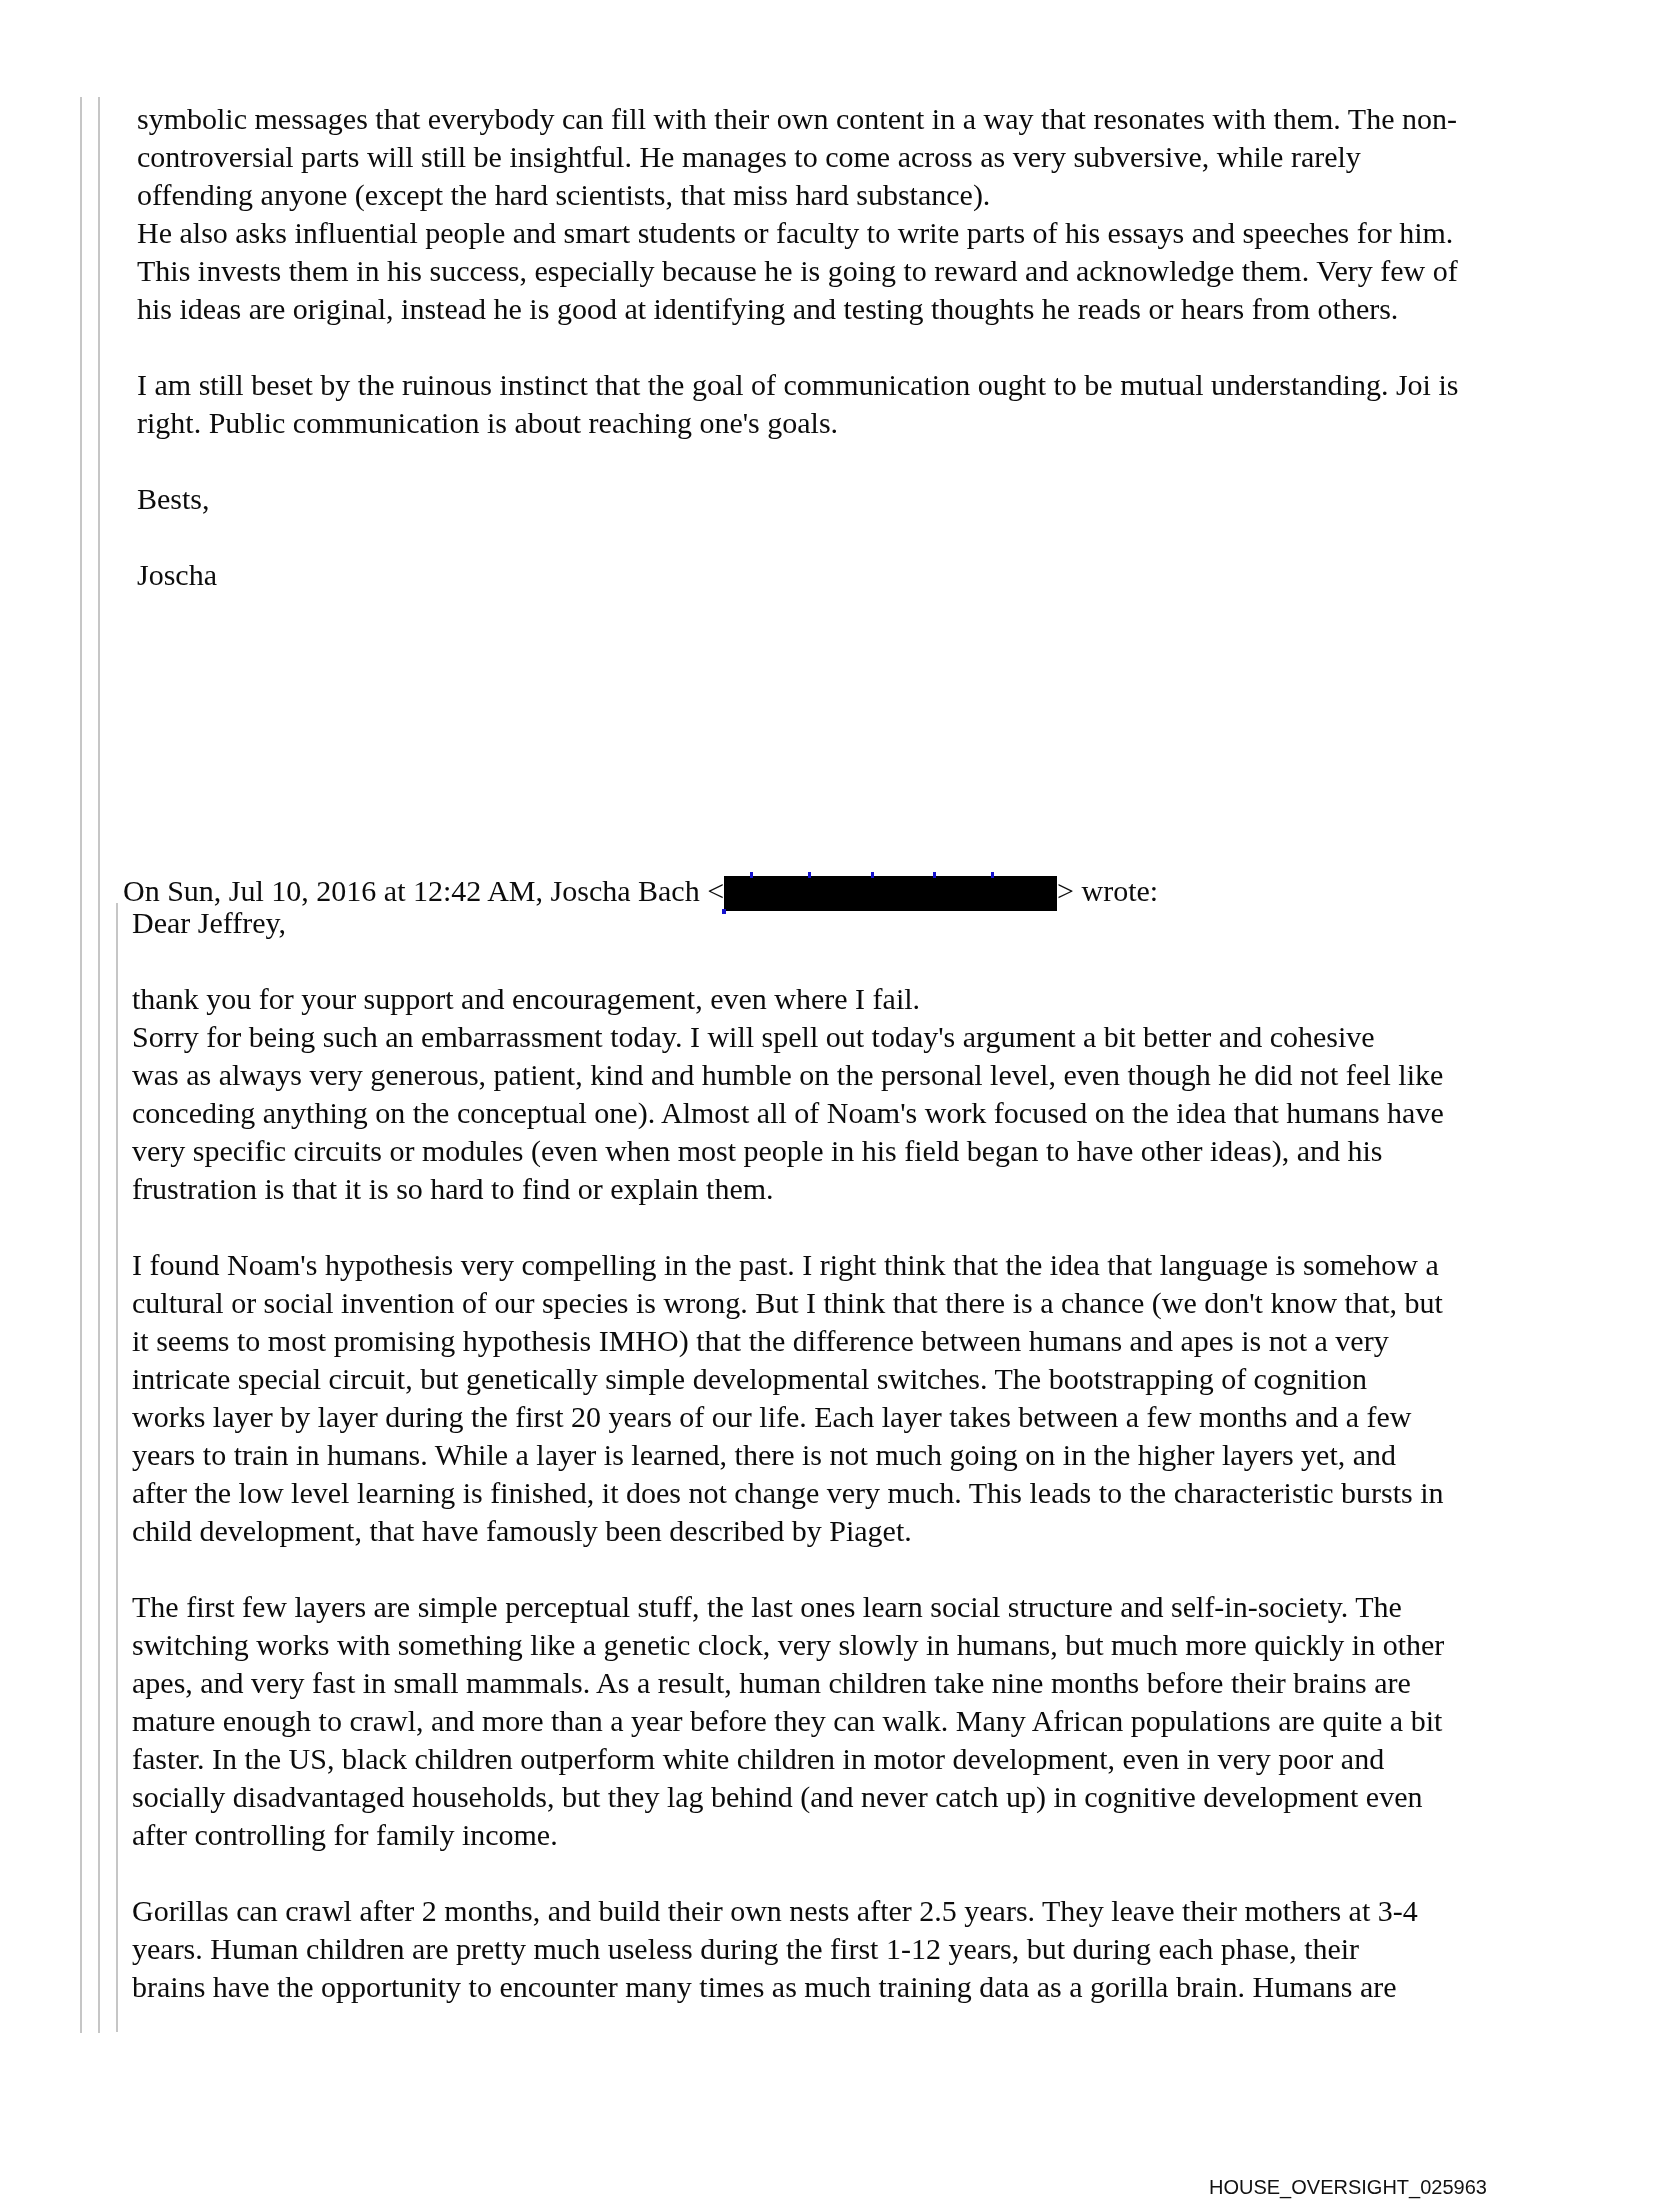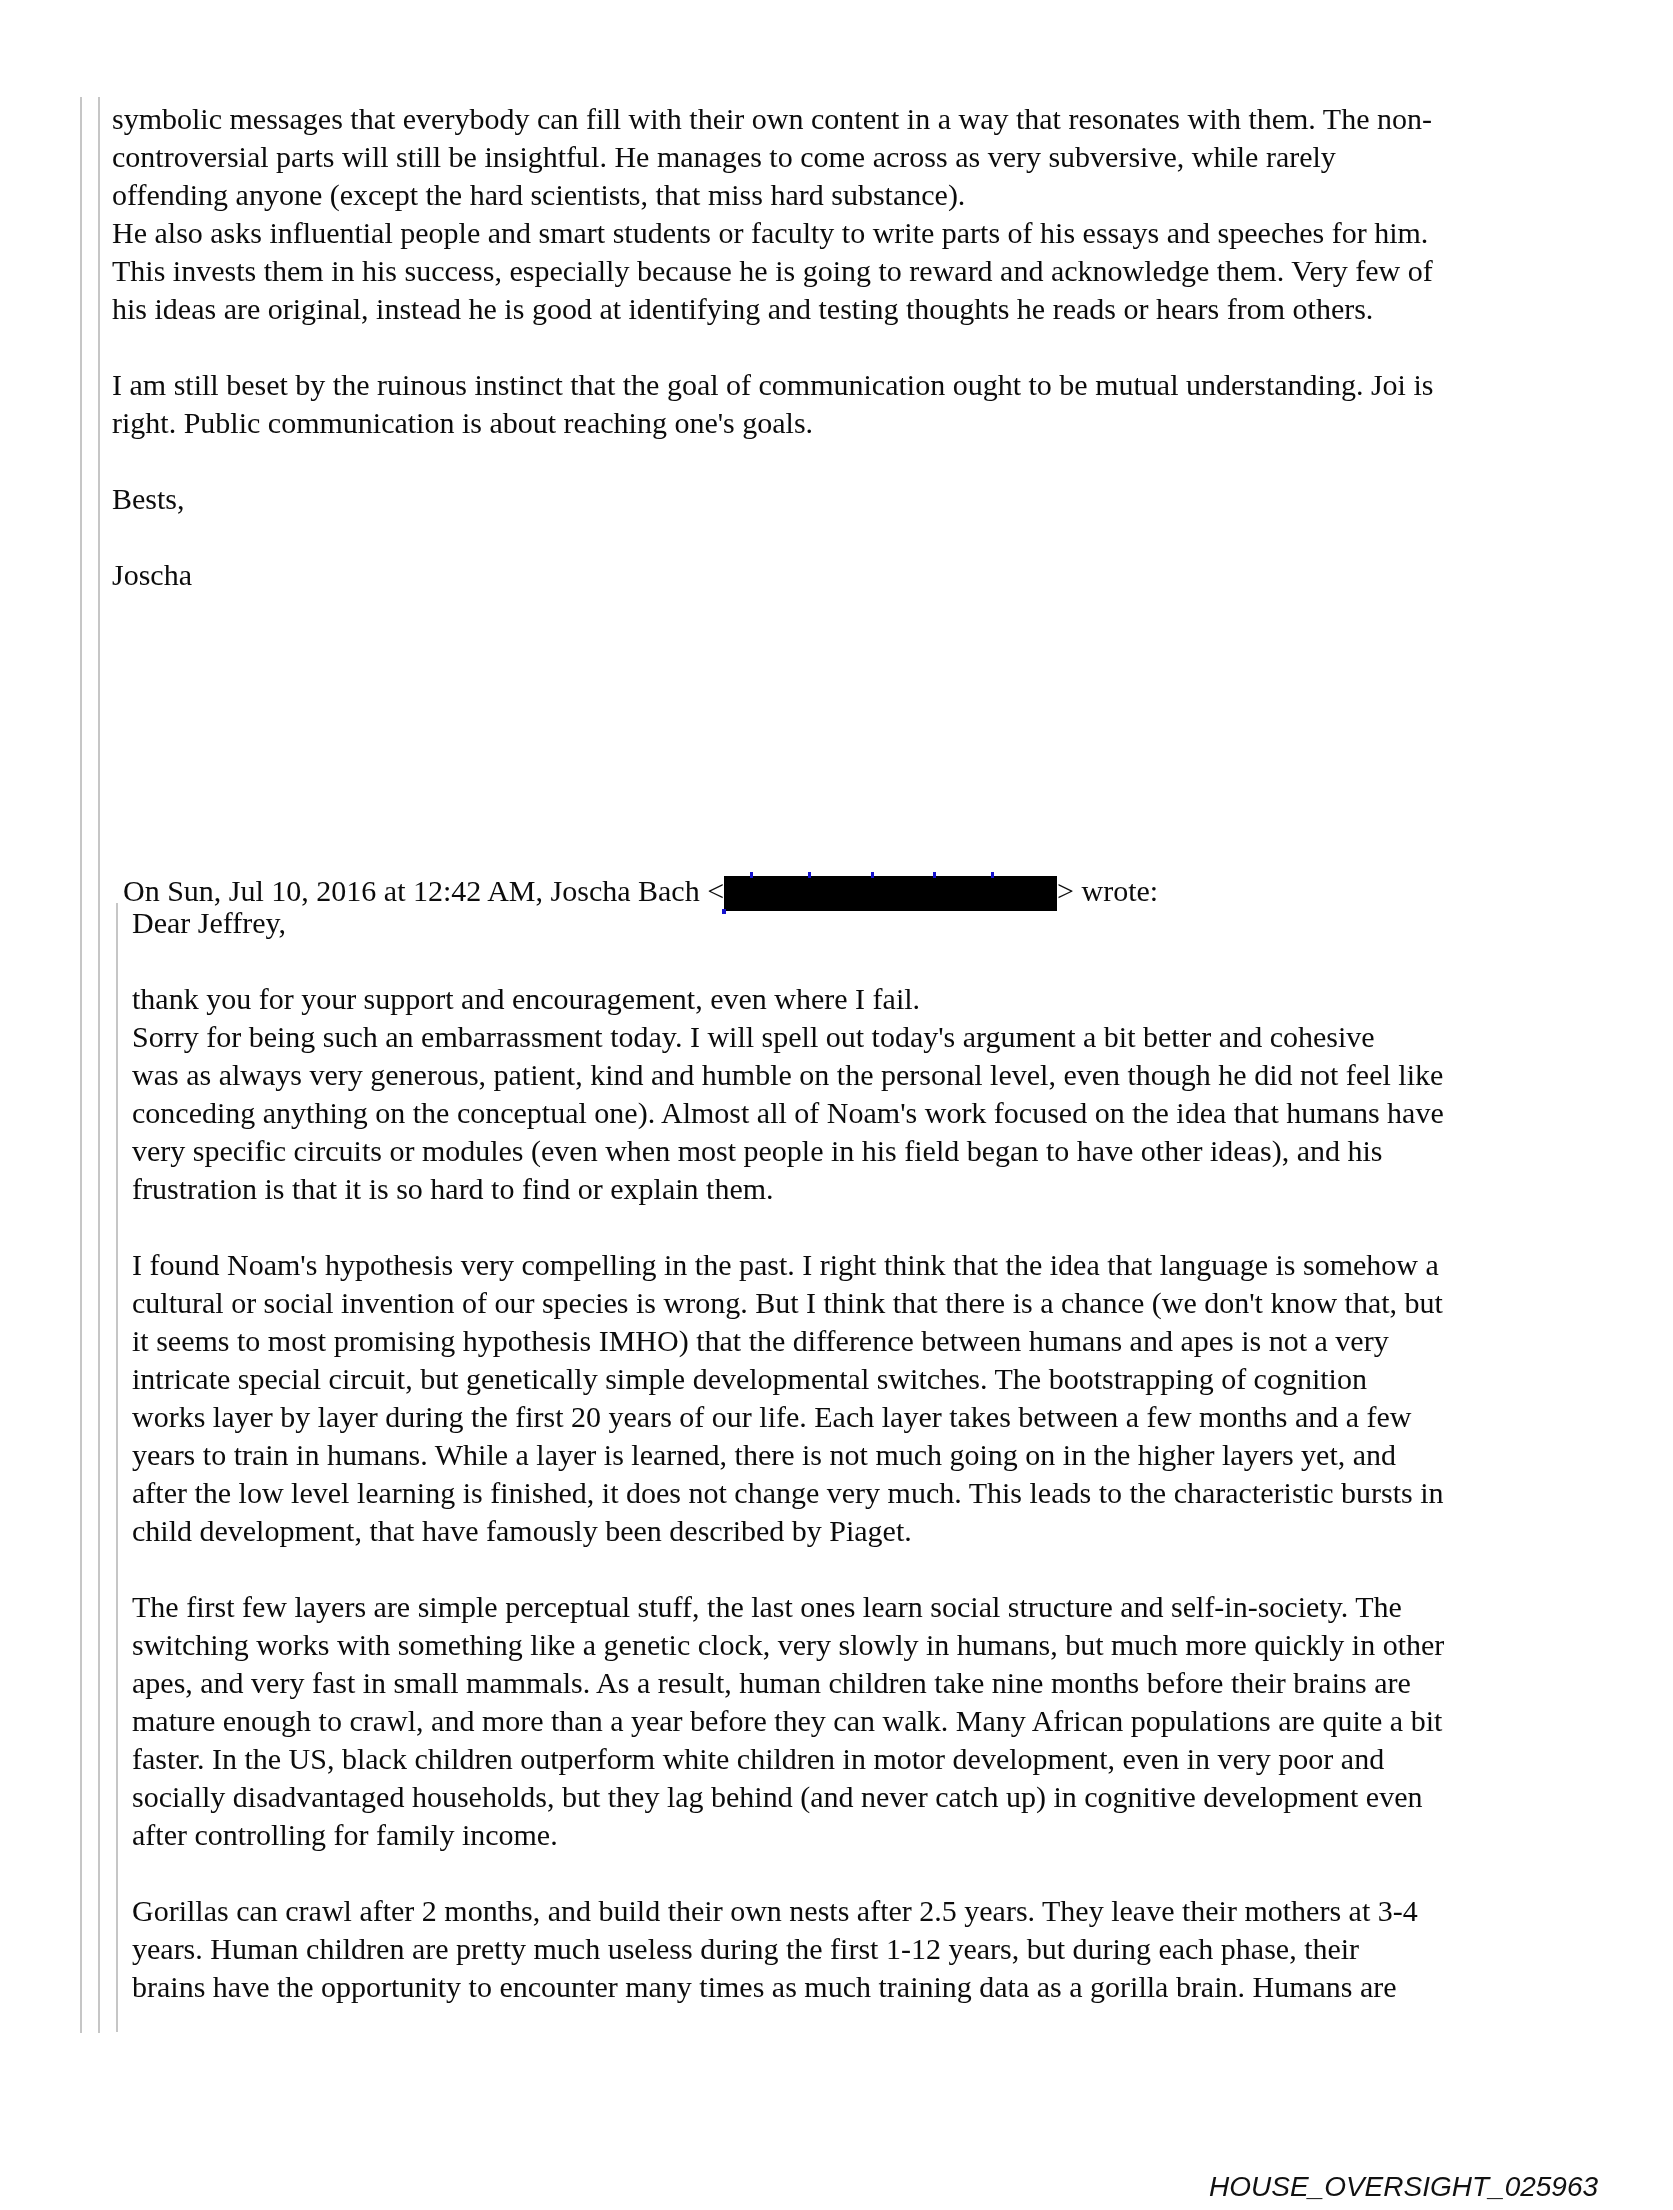--- a/index.html
+++ b/index.html
@@ -16,21 +16,21 @@
   }
   .quote-bar {
     position: absolute;
     width: 2px;
     background: #c6c6c6;
   }
   .bar1 { left: 80px;  top: 97px;  height: 1936px; }
   .bar2 { left: 98px;  top: 97px;  height: 1936px; }
   .bar3 { left: 116px; top: 903px; height: 1129px; }
 
-  .msg-top    { position: absolute; left: 112px; top: 100px; }
+  .msg-top    { position: absolute; left: 137px; top: 100px; }
   .quote-header {
     position: absolute; left: 123px; top: 865px;
     white-space: nowrap;
     margin-top: 7px;
   }
   .msg-quoted { position: absolute; left: 132px; top: 904px; }
 
   .tline { white-space: pre; height: 38px; }
 
   .redaction {
@@ -57,25 +57,24 @@
     width: 4px; height: 5px;
     left: -2px; bottom: -3px;
     background: #1512cf;
   }
 
   .bates {
     position: absolute;
     left: 1209px;
     top: 2169px;
     font-family: "Liberation Sans", sans-serif;
-    font-size: 28px;
+    font-size: 20px;
     line-height: 36px;
     color: #111111;
     white-space: nowrap;
-    font-style: italic;
   }
 </style>
 </head>
 <body>
 
 <div class="page">
 
   <div class="quote-bar bar1"></div>
   <div class="quote-bar bar2"></div>
   <div class="quote-bar bar3"></div>

